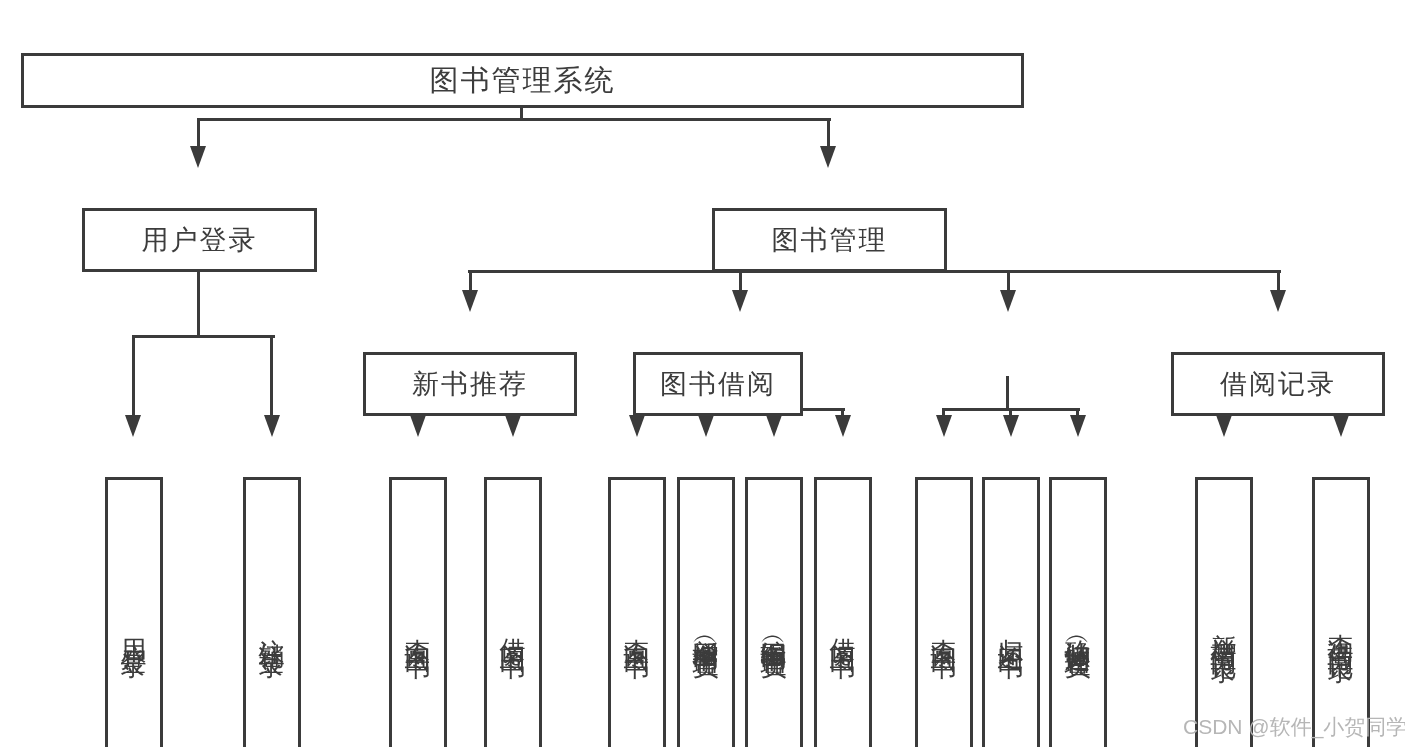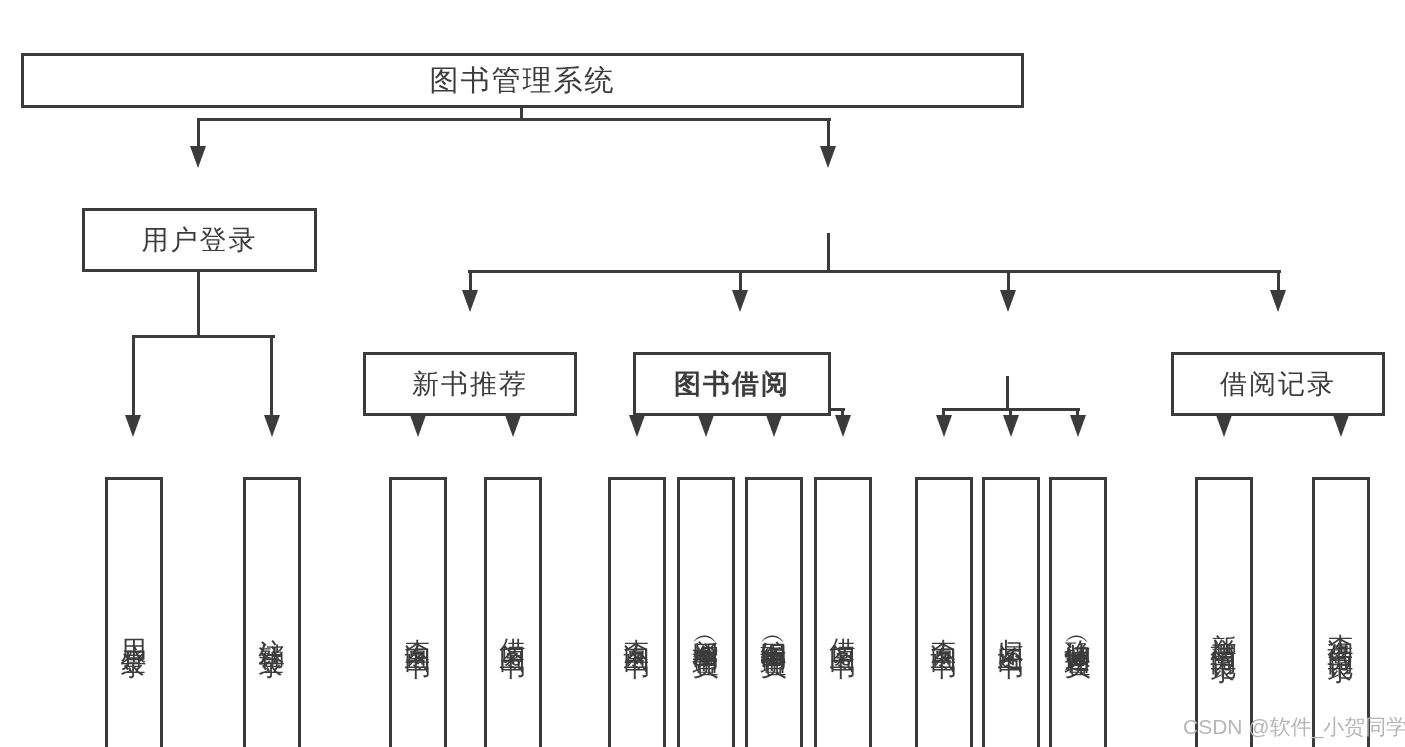--- a/index.html
+++ b/index.html
@@ -81,23 +81,24 @@
   <div class="line v" style="left:1276px;top:376px;height:34px;"></div>
   <div class="line h" style="left:1223px;top:408px;width:120px;"></div>
   <div class="line v" style="left:1222px;top:408px;height:10px;"></div>
   <div class="arrow" style="left:1216px;top:415px;"></div>
   <div class="line v" style="left:1339px;top:408px;height:10px;"></div>
   <div class="arrow" style="left:1333px;top:415px;"></div>
 
   <div class="box hbox root" style="left:21px;top:13px;width:1003px;height:55px;">图书管理系统</div>
 
   <div class="box hbox" style="left:82px;top:168px;width:235px;height:64px;">用户登录</div>
+  <div class="box hbox" style="left:712px;top:168px;width:235px;height:64px;">图书管理</div>
 
   <div class="box hbox" style="left:363px;top:312px;width:214px;height:64px;">新书推荐</div>
-  <div class="box hbox" style="left:633px;top:312px;width:198px;height:64px;font-weight:bold;">图书借阅</div>
+  <div class="box hbox" style="left:633px;top:312px;width:170px;height:64px;">图书借阅</div>
   <div class="box hbox" style="left:1171px;top:312px;width:214px;height:64px;">借阅记录</div>
 
   <div class="box vbox" style="left:105px;">用户登录</div>
   <div class="box vbox" style="left:243px;">注销登录</div>
 
   <div class="box vbox" style="left:389px;">查询图书</div>
   <div class="box vbox" style="left:484px;">借阅图书</div>
 
   <div class="box vbox" style="left:608px;">查询图书</div>
   <div class="box vbox tight" style="left:677px;">新增图书（管理员）</div>

